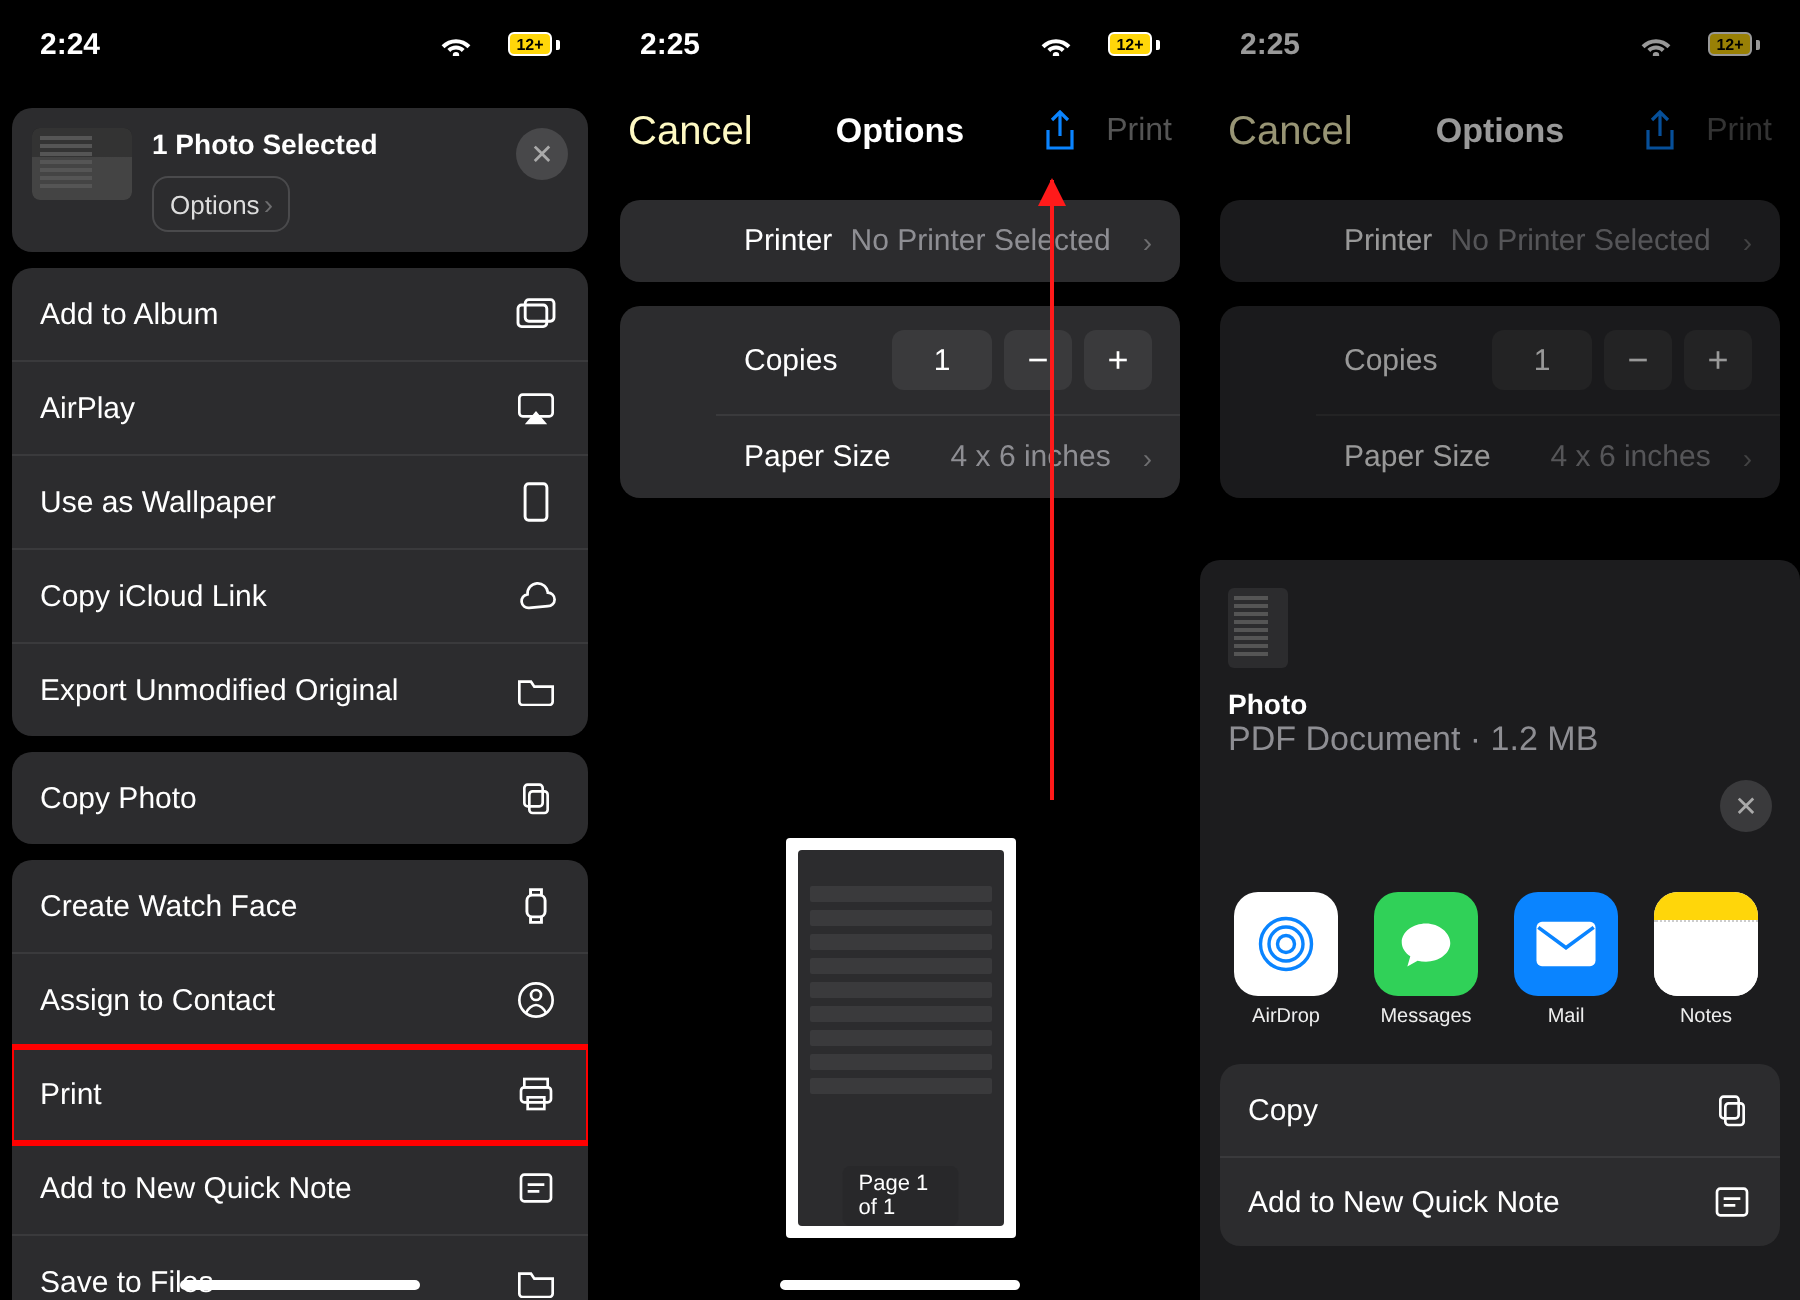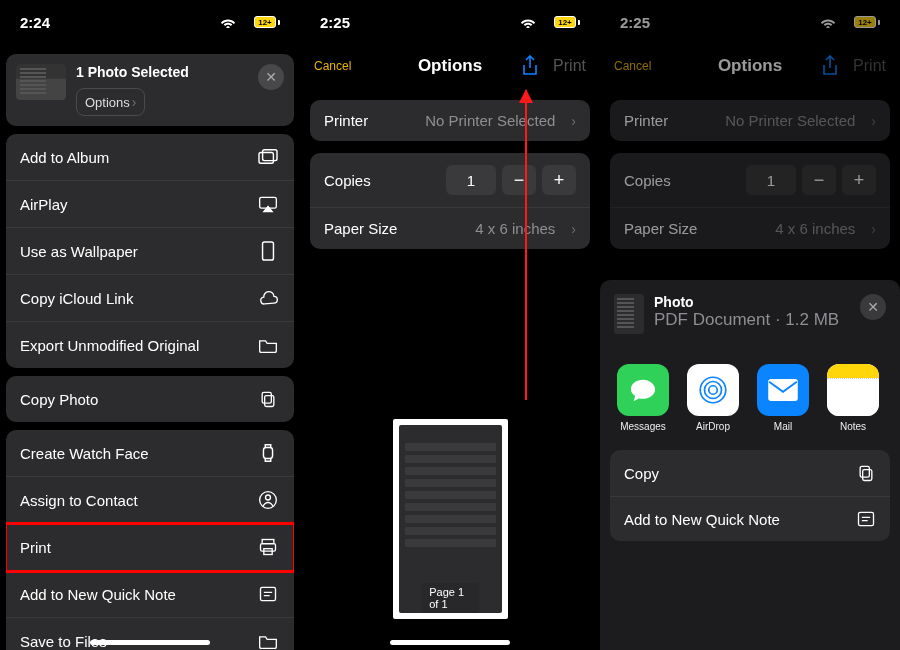--- a/index.html
+++ b/index.html
@@ -26,47 +26,47 @@
   .row { display:flex; justify-content:space-between; align-items:center; padding:13px 14px; font-size:15px; border-bottom:1px solid #3a3a3c; }
   .row:last-child { border-bottom:none; }
   .row .icon { width:24px; height:20px; color:#fff; display:flex; align-items:center; justify-content:center; }
   .hl-red { outline:3px solid #ff0000; outline-offset:-1px; }
 
   .home-ind { position:absolute; bottom:5px; left:50%; transform:translateX(-50%); width:120px; height:5px; background:#fff; border-radius:3px; }
 
   
   .navbar { height:44px; display:flex; align-items:center; justify-content:space-between; padding:0 14px; }
   .nav-title { font-size:17px; font-weight:600; position:absolute; left:0; right:0; text-align:center; pointer-events:none;}
-  .nav-btn { font-size:12px; color:#eab308; }
+  .nav-btn { font-size:20px; color:#fef9c3; }
   .nav-right { display:flex; align-items:center; gap:14px; }
   .print-txt { color:#555; font-size:16px; }
   .share-ic { width:18px; height:22px; }
 
   .opt-group { background:#2c2c2e; margin:12px 10px 0; border-radius:10px; overflow:hidden; }
-  .opt-row { display:flex; justify-content:space-between; align-items:center; padding:12px 14px; font-size:15px; border-bottom:1px solid #3a3a3c; }
+  .opt-row { display:flex; justify-content:space-between; align-items:center; padding:12px 14px; font-size:15px; border-bottom:1px solid #3a3a3c;margin-left:48px; }
   .opt-row:last-child { border-bottom:none; }
   .muted { color:#8e8e93; font-size:15px; display:flex; align-items:center; gap:16px; }
   .chev { color:#6e6e70; font-size:14px; }
   .copies-ctl { display:flex; gap:6px; }
   .count-box { width:50px; height:30px; background:#3a3a3c; border-radius:6px; display:flex; align-items:center; justify-content:center; font-size:15px;}
   .step-box { width:34px; height:30px; background:#3a3a3c; border-radius:6px; display:flex; align-items:center; justify-content:center; font-size:18px; color:#fff;}
 
   .preview-wrap { display:flex; justify-content:center; margin-top:170px;}
   .page-prev { width:115px; height:200px; background:#fff; border-radius:2px; display:flex; flex-direction:column; position:relative;}
   .page-inner { flex:1; margin:6px; background:#2c2c2e; border-radius:2px; position:relative; overflow:hidden;}
   .page-inner .mini-rows{position:absolute;left:6px;right:6px;top:18px;bottom:6px;display:flex;flex-direction:column;gap:4px;}
   .page-inner .mini-rows div{height:8px;background:#3a3a3c;border-radius:1px;display:flex;justify-content:space-between;}
   .page-label { position:absolute; bottom:6px; left:50%; transform:translateX(-50%); background:rgba(40,40,42,.95); color:#fff; font-size:11px; padding:3px 8px; border-radius:4px;}
 
   .arrow { position:absolute; left:225px; top:90px; width:2px; height:310px; background:#ff1a1a; }
   .arrow::before { content:""; position:absolute; top:-1px; left:-6px; border-left:7px solid transparent; border-right:7px solid transparent; border-bottom:14px solid #ff1a1a; }
 
   
   .overlay { position:absolute; left:0; right:0; bottom:0; top:280px; background:#1c1c1e; border-radius:10px 10px 0 0; padding:10px 10px 0;}
-  .ov-head { display:flex; align-items:flex-start; gap:10px; padding:4px 4px 10px; }
+  .ov-head { display:flex; align-items:flex-start; gap:10px; padding:4px 4px 10px;flex-direction:column; }
   .file-thumb { width:30px; height:40px; background:#2c2c2e; border-radius:3px; position:relative;}
   .file-thumb::after{content:"";position:absolute;left:3px;right:10px;top:4px;bottom:4px;background:repeating-linear-gradient(#555 0 2px,transparent 2px 4px);}
   .ov-title { font-size:14px; font-weight:600; }
   .ov-sub { font-size:17px; color:#8e8e93; }
   .ov-close { width:26px; height:26px; border-radius:50%; background:#3a3a3c; display:flex; align-items:center; justify-content:center; color:#aaa; font-size:14px; margin-left:auto;}
   .apps-row { display:flex; gap:16px; padding:20px 6px 8px; }
   .app { display:flex; flex-direction:column; align-items:center; gap:5px; width:54px;}
   .app-icon { width:52px; height:52px; border-radius:12px; display:flex; align-items:center; justify-content:center;}
   .app-label { font-size:10px; color:#eee; }
   .ov-group { background:#2c2c2e; border-radius:10px; overflow:hidden; margin-top:10px; }
@@ -343,36 +343,36 @@
     <div class="ov-head">
       <div class="file-thumb"></div>
       <div>
         <div class="ov-title">Photo</div>
         <div class="ov-sub">PDF Document · 1.2 MB</div>
       </div>
       <div class="ov-close">✕</div>
     </div>
     <div class="apps-row" id="apps3">
         <div class="app">
-          <div class="app-icon" style="background:#30d158;">
-            <svg width="30" height="28" viewBox="0 0 32 30">
-              <path fill="#fff" d="M16 4C9 4 3 8.5 3 14c0 3 1.8 5.7 4.6 7.5L6 27l5.5-3c1.4.3 2.9.5 4.5.5 7 0 13-4.5 13-10S23 4 16 4z"></path>
-            </svg>
-          </div>
-          <span class="app-label">Messages</span>
-        </div>
-        <div class="app">
           <div class="app-icon" style="background:#fff;">
             <svg width="34" height="34" viewBox="0 0 40 40">
               <circle cx="20" cy="20" r="5" fill="none" stroke="#0a84ff" stroke-width="2"></circle>
               <circle cx="20" cy="20" r="10" fill="none" stroke="#0a84ff" stroke-width="2"></circle>
               <circle cx="20" cy="20" r="15" fill="none" stroke="#0a84ff" stroke-width="2"></circle>
             </svg>
           </div>
           <span class="app-label">AirDrop</span>
+        </div>
+        <div class="app">
+          <div class="app-icon" style="background:#30d158;">
+            <svg width="30" height="28" viewBox="0 0 32 30">
+              <path fill="#fff" d="M16 4C9 4 3 8.5 3 14c0 3 1.8 5.7 4.6 7.5L6 27l5.5-3c1.4.3 2.9.5 4.5.5 7 0 13-4.5 13-10S23 4 16 4z"></path>
+            </svg>
+          </div>
+          <span class="app-label">Messages</span>
         </div>
         <div class="app">
           <div class="app-icon" style="background:#0a84ff;">
             <svg width="32" height="24" viewBox="0 0 34 26">
               <rect x="1" y="1" width="32" height="24" rx="3" fill="#fff"></rect>
               <path fill="none" stroke="#0a84ff" stroke-width="2" d="M2 4l15 11L32 4"></path>
             </svg>
           </div>
           <span class="app-label">Mail</span>
         </div>

